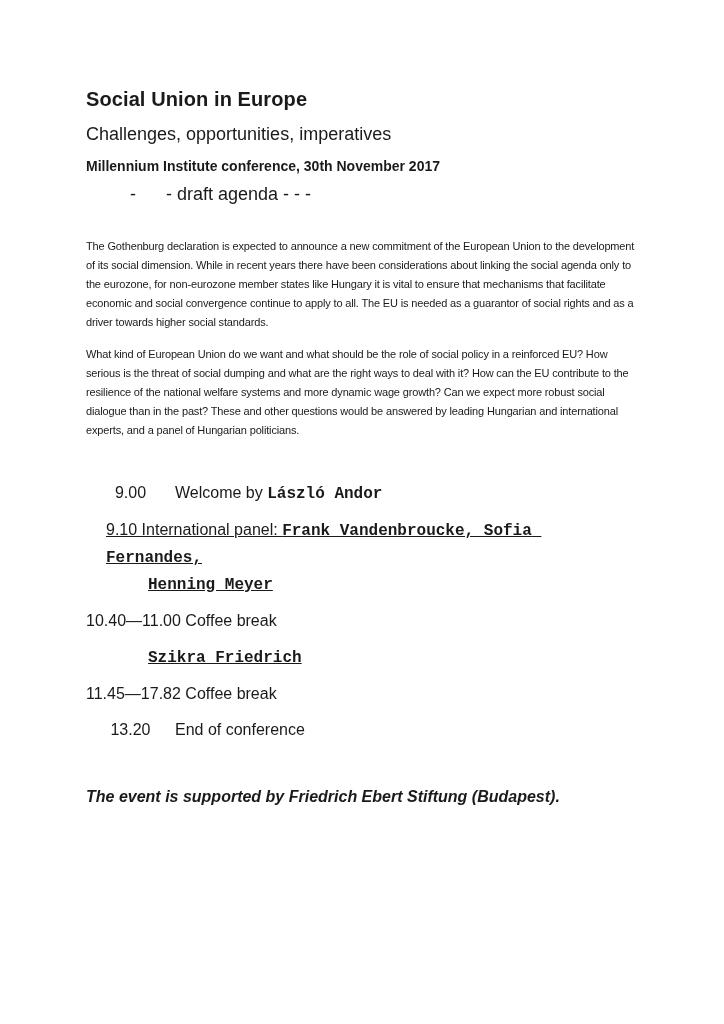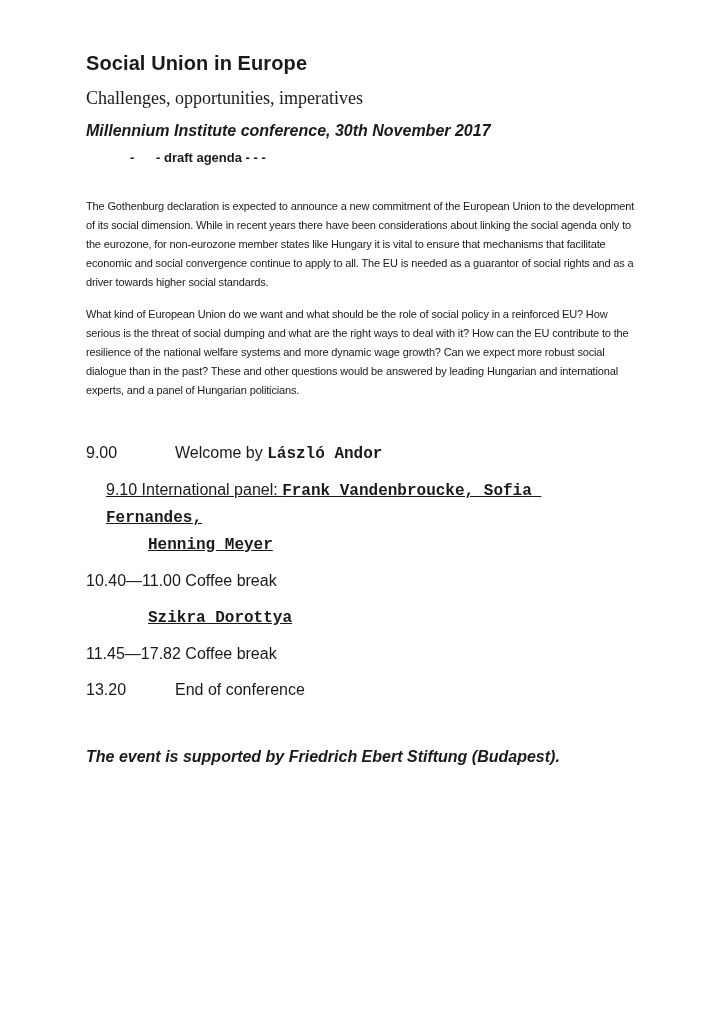--- a/index.html
+++ b/index.html
@@ -6,68 +6,67 @@
     margin: 0;
     padding: 0;
     background: #ffffff;
   }
   .page {
     position: relative;
     width: 724px;
     height: 1024px;
     background: #ffffff;
     box-sizing: border-box;
-    padding: 52px 90px 0 86px;
+    padding: 88px 90px 0 86px;
     font-family: "Liberation Sans", sans-serif;
     color: #1a1a1a;
     overflow: hidden;
   }
   .pre { white-space: pre-wrap; }
 
   .title {
     margin: 0 0 13px 0;
     font-size: 20px;
     font-weight: bold;
     letter-spacing: 0.1px;
   }
   .subtitle {
     margin: 0 0 13px 0;
     font-size: 18px;
     font-weight: normal;
-    font-family: Liberation Serif, serif;
   }
   .conf-line {
     margin: 0 0 10px 0;
-    font-size: 16px;
+    font-size: 14px;
     font-weight: bold;
-    font-style: italic;
   }
   .draft-line {
     margin: 0 0 32px 0;
     padding-left: 44px;
-    font-size: 13px;
-    font-weight: bold;
+    font-size: 18px;
+    font-weight: normal;
     white-space: pre;
   }
   .body-par {
     margin: 0 0 13px 0;
     width: 552px;
     font-size: 11px;
     line-height: 19px;
     letter-spacing: -0.15px;
   }
   .agenda {
     margin-top: 40px;
     font-size: 16px;
     line-height: 26px;
   }
   .ag-row { margin-bottom: 10px; }
   .ag-time {
     display: inline-block;
     width: 89px;
+    text-align: center;
   }
   .u-line { text-decoration: underline; margin-left: 20px; }
   .indent { padding-left: 42px; }
   b { font-weight: bold; font-family: Liberation Mono, monospace; }
   .support-note {
     margin: 45px 0 12px 0;
     font-size: 16px;
     font-weight: bold;
     font-style: italic;
   }
@@ -98,21 +97,21 @@
     <div class="ag-row">
       <div class="u-line"><span class="pre">9.10 International panel: </span><b class="pre">Frank Vandenbroucke, Sofia Fernandes,</b></div>
       <div class="indent"><b class="u-line pre">Henning Meyer</b></div>
     </div>
 
     <div class="ag-row">
       <span class="pre">10.40—11.00 Coffee break</span>
     </div>
 
     <div class="ag-row">
-      <div class="indent"><b class="u-line pre">Szikra Dorottya</b></div>
+      <div class="indent"><b class="u-line pre">Szikra Friedrich</b></div>
     </div>
 
     <div class="ag-row">
       <span class="pre">11.45—17.82 Coffee break</span>
     </div>
 
 
     <div class="ag-row">
       <span class="ag-time">13.20</span><span class="pre">End of conference</span>
     </div>

